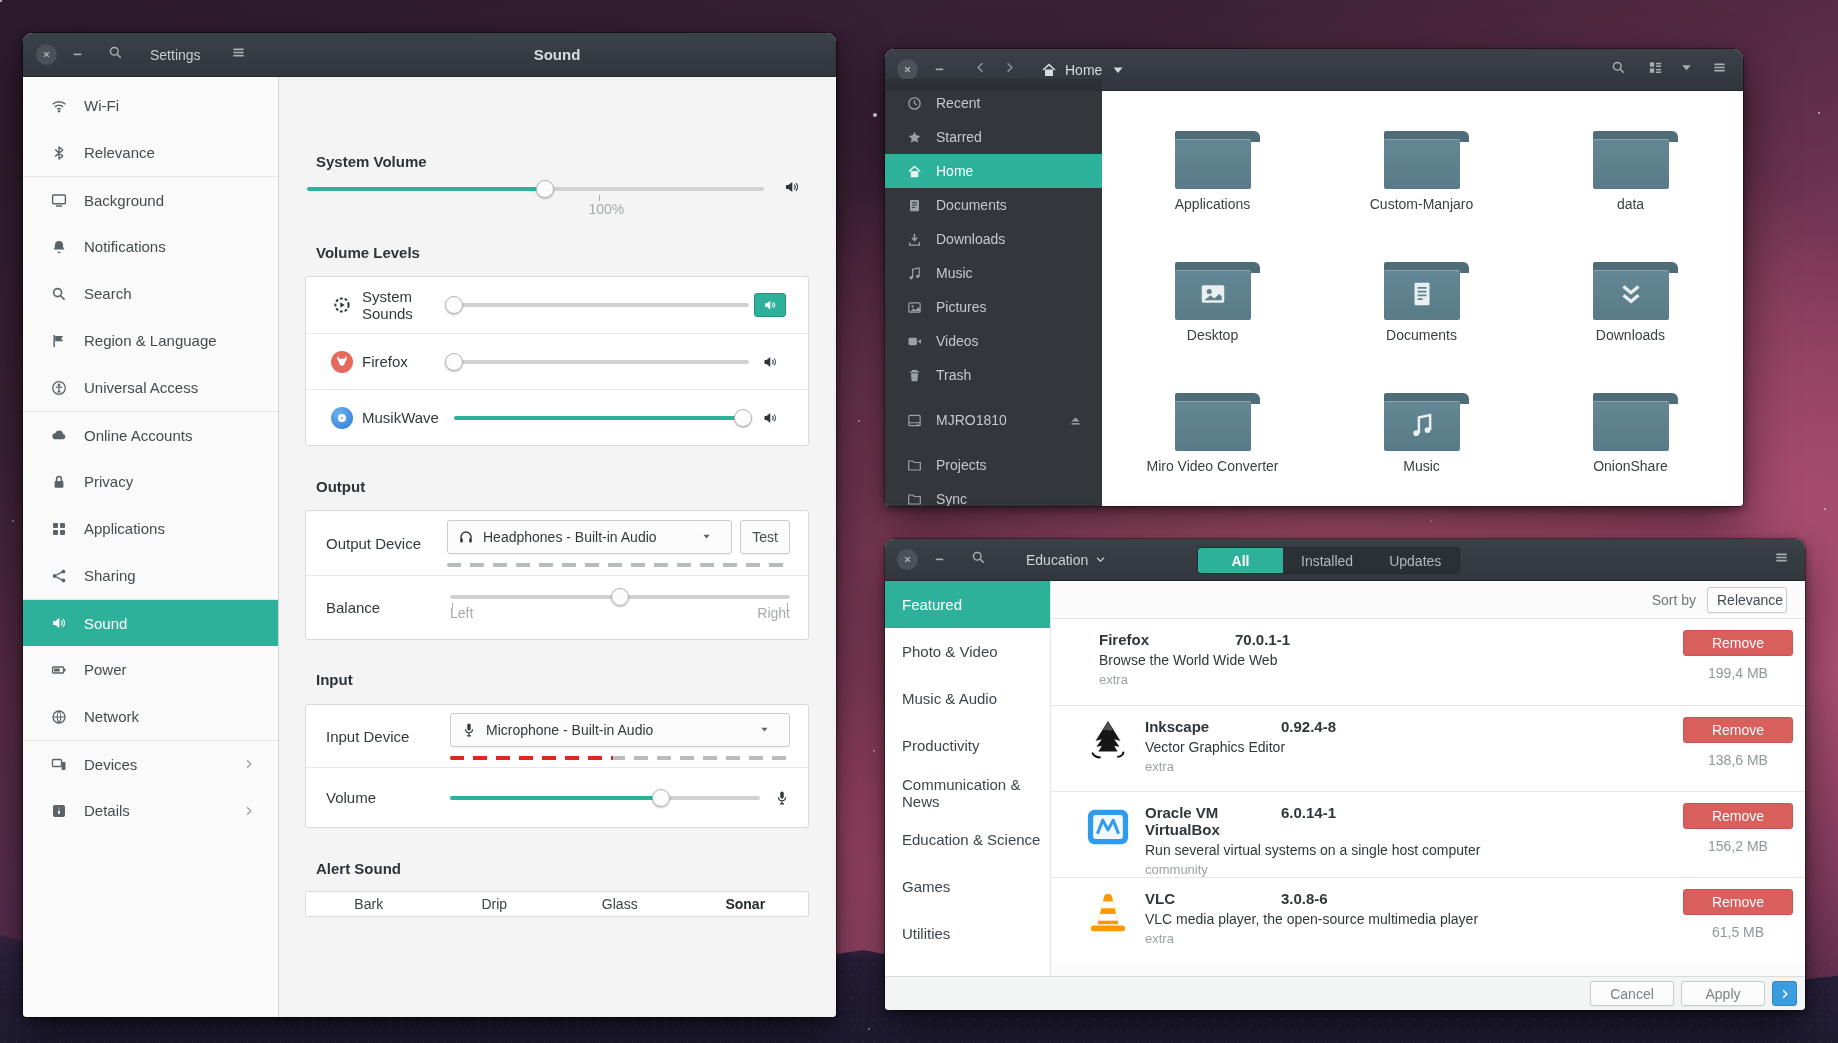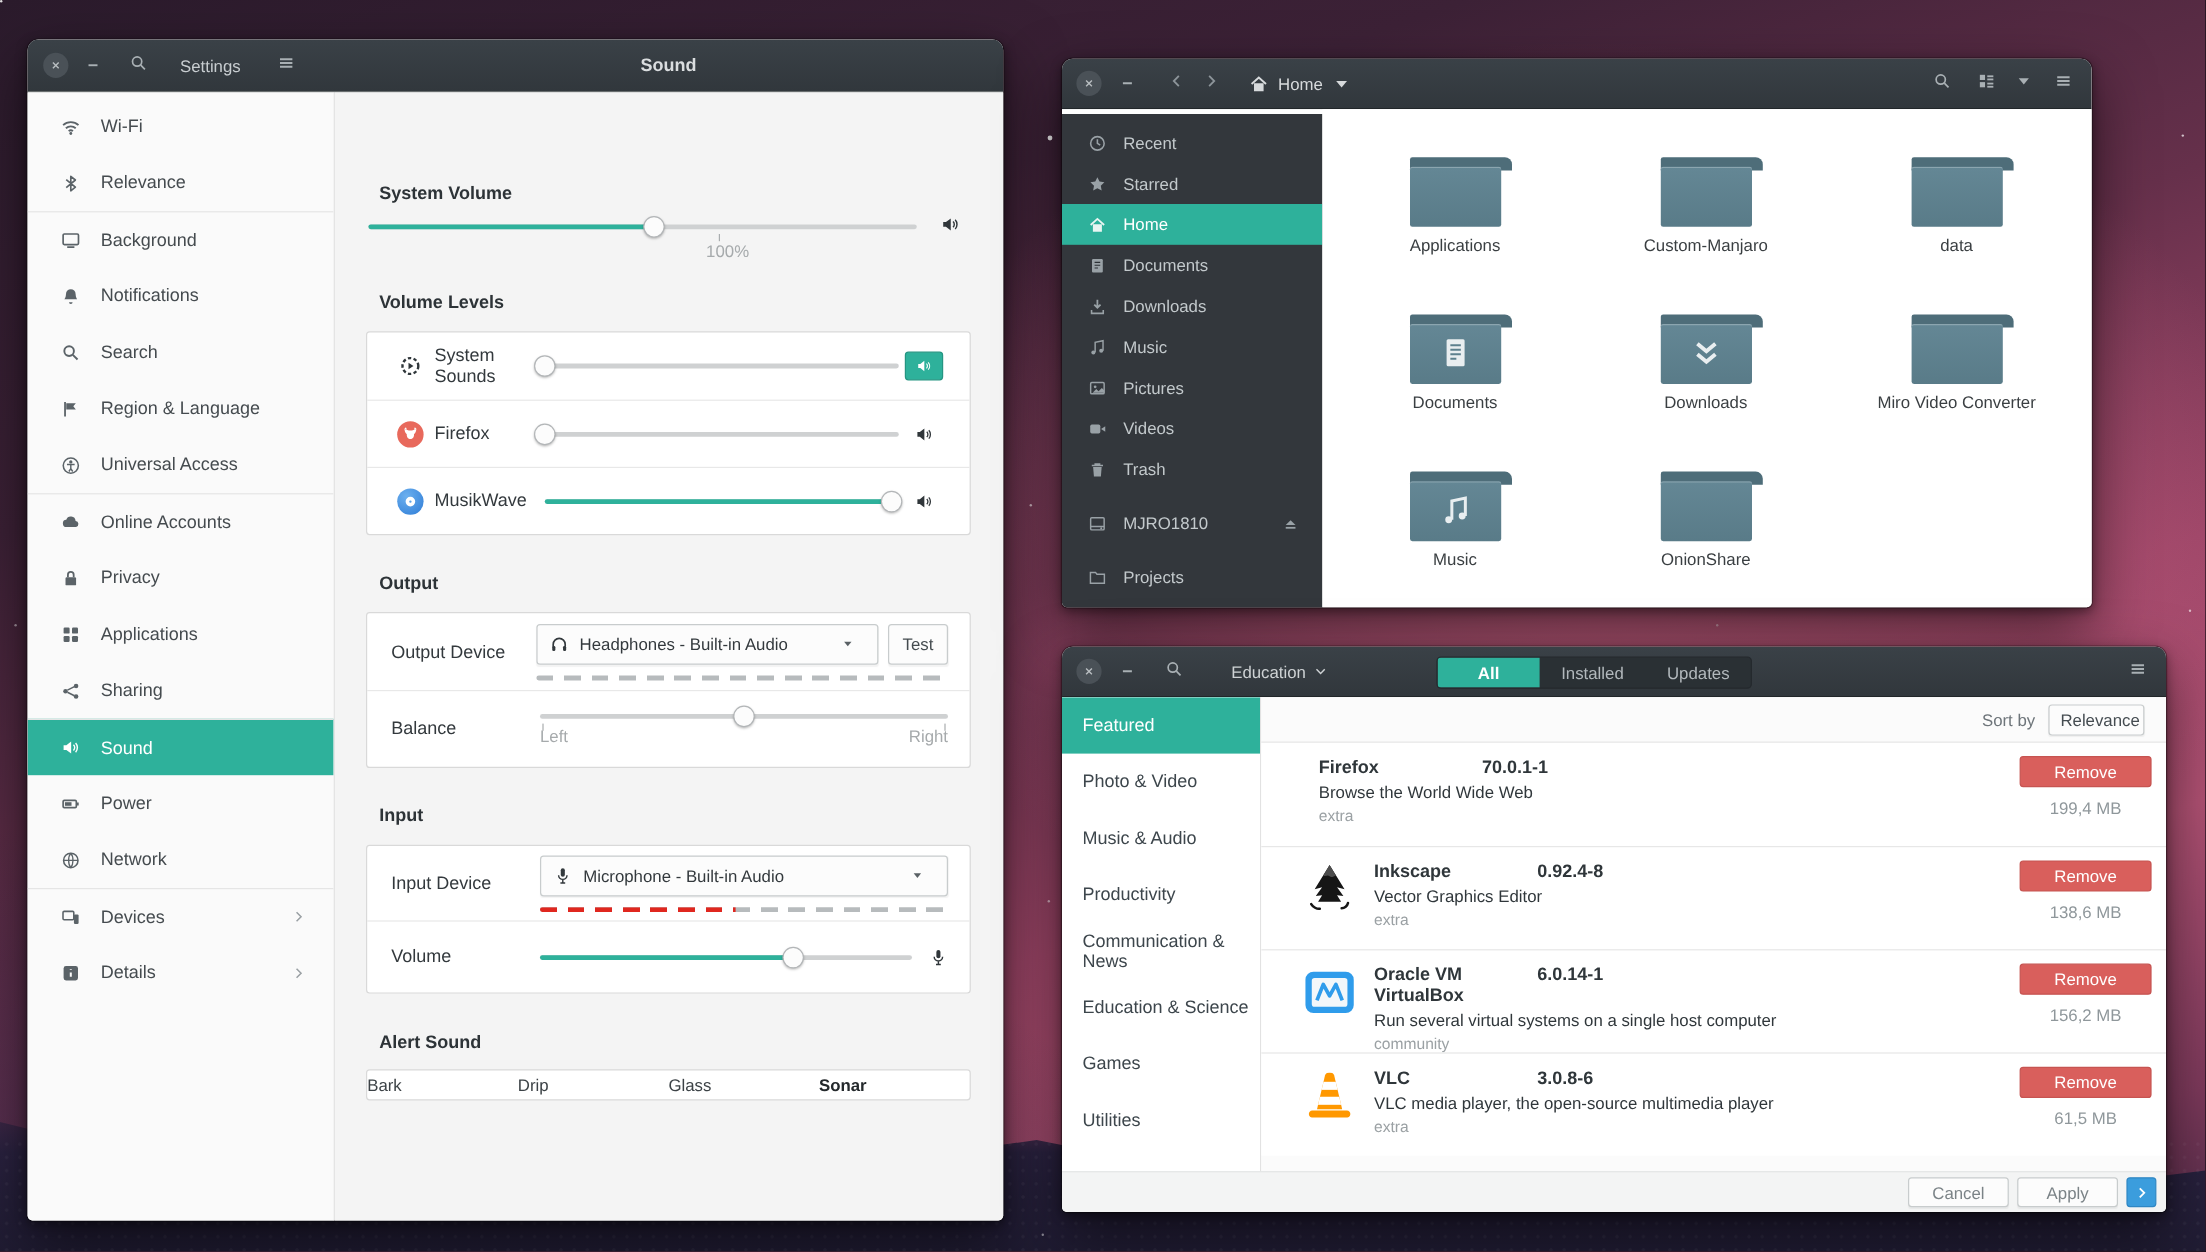--- a/index.html
+++ b/index.html
@@ -79,26 +79,26 @@
   .drop .caret{margin-left:auto;color:#5a6165;}
   .drop .caret svg{width:11px;height:11px;}
   .btn{background:#fcfcfc;border:1px solid #c8cccd;border-radius:3px;font-size:14px;color:#454c50;
     display:flex;align-items:center;justify-content:center;box-shadow:0 1px 1px rgba(0,0,0,.05);}
   .meter{position:relative;height:4px;margin-top:9px;border-radius:2px;overflow:hidden;
     background:repeating-linear-gradient(90deg,#b7bbbd 0 14px,transparent 14px 23px);}
   .meter .red{position:absolute;left:0;top:0;bottom:0;
     background:repeating-linear-gradient(90deg,#e0271f 0 14px,#fff 14px 23px);}
   .lr{display:flex;justify-content:space-between;font-size:14px;color:#a6aaac;margin-top:6px;}
   .alertrow{height:26px;display:flex;align-items:center;}
-  .alertopt{flex:1;text-align:left;font-size:14px;color:#3c4246;}
+  .alertopt{flex:1;text-align:center;font-size:14px;color:#3c4246;}
   .alertopt.on{font-weight:bold;color:#24292c;}
   
   .files{left:885px;top:49px;width:858px;height:457px;background:#fff;}
   .files .titlebar{height:42px;}
-  .f-side{position:absolute;left:0;top:46px;bottom:0;width:217px;background:rgba(44,49,54,.97);
+  .f-side{position:absolute;left:0;top:30px;bottom:0;width:217px;background:rgba(44,49,54,.97);
     border-radius:0 0 0 4px;padding-top:7px;overflow:hidden;}
   .fitem{height:34px;display:flex;align-items:center;padding-left:21px;font-size:14px;color:#c3c9cc;}
   .fitem .ic{width:17px;margin-right:13px;color:#99a1a6;}
   .fitem .ic svg{width:15px;height:15px;}
   .fitem.sel{background:#2eb19b;color:#fff;}
   .fitem.sel .ic{color:#e9f5f2;}
   .fitem.gap{margin-top:11px;}
   .fitem .eject{margin-left:auto;margin-right:18px;color:#9aa2a7;}
   .fitem .eject svg{width:13px;height:13px;}
   .f-content{position:absolute;left:217px;top:42px;right:0;bottom:0;background:#fff;border-radius:0 0 4px 0;overflow:hidden;}
@@ -735,20 +735,34 @@
               <span class="body"></span>
             </span>
             <span class="fname">data</span>
           </div>
           <div class="fcell">
             <span class="folder">
               <span class="tab"></span>
               <span class="body"></span>
               <span class="emblem">
                 <svg viewBox="0 0 24 24">
+                  <rect x="3" y="5" width="18" height="14" rx="1.5" fill="#e9eef0"></rect>
+                  <circle cx="9" cy="10" r="2" fill="#5d808d"></circle>
+                  <path d="m5 17 5-4 3 2.5 4-3.5 2 2V17z" fill="#5d808d"></path>
+                </svg>
+              </span>
+            </span>
+            <span class="fname">Desktop</span>
+          </div>
+          <div class="fcell">
+            <span class="folder">
+              <span class="tab"></span>
+              <span class="body"></span>
+              <span class="emblem">
+                <svg viewBox="0 0 24 24">
                   <rect x="6" y="3" width="12" height="18" rx="1" fill="#e9eef0"></rect>
                   <path d="M8.5 7h7M8.5 10h7M8.5 13h7M8.5 16h4" stroke="#5d808d" stroke-width="1.4"></path>
                 </svg>
               </span>
             </span>
             <span class="fname">Documents</span>
           </div>
           <div class="fcell">
             <span class="folder">
               <span class="tab"></span>

